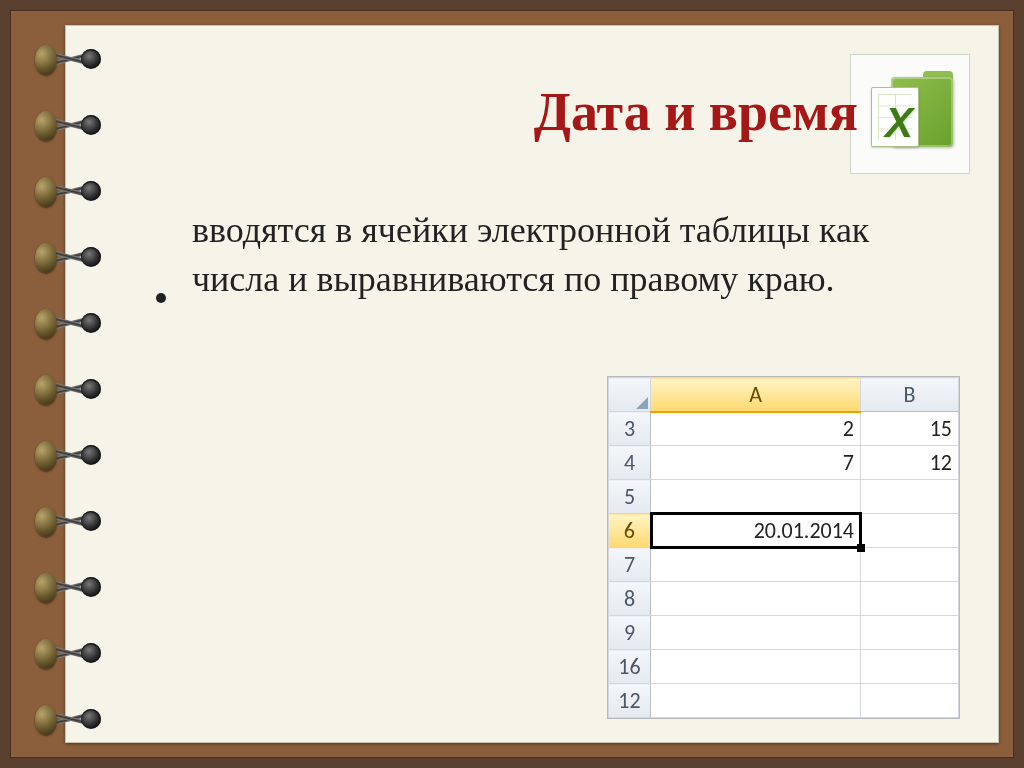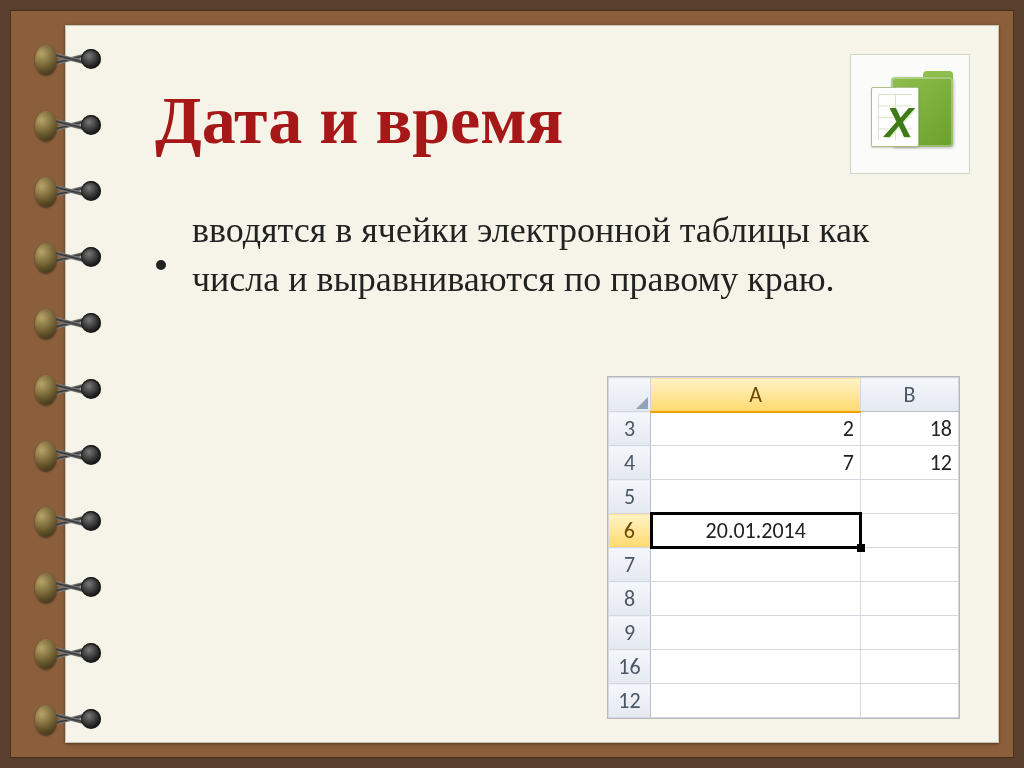--- a/index.html
+++ b/index.html
@@ -120,37 +120,37 @@
       font-size: 42px;
       color: #3f7a18;
       text-shadow: 1px 1px 0 #d6ecc0, -1px -1px 0 #fff;
       font-style: italic;
     }
 
     .title {
       position: absolute;
       top: 55px;
       left: 0; right: 0;
-      text-align: left;
+      text-align: right;
       padding-left: 89px;
       padding-right: 140px;
-      font-size: 68px;
+      font-size: 54px;
       font-weight: bold;
       color: #a61818;
     }
 
     .bullet-block {
       position: absolute;
       top: 180px;
       left: 90px;
       right: 70px;
     }
     .bullet {
       display: flex;
-      align-items: center;
+      align-items: flex-end;
       font-size: 36px;
       color: #222;
       line-height: 1.35;
     }
     .bullet .dot {
       width: 10px; height: 10px;
       background: #222;
       border-radius: 50%;
       margin-top: 20px;
       margin-right: 26px;
@@ -206,21 +206,20 @@
       right: 2px; bottom: 2px;
       width: 0; height: 0;
       border-left: 12px solid transparent;
       border-bottom: 12px solid #8fa2b8;
     }
     .sheet-mock td.data { text-align: right; }
     .sheet-mock .colA { width: 210px; }
     .sheet-mock .colB { width: 98px; }
     .sheet-mock td.active {
       position: relative;
-      text-align: center;
     }
     .sheet-mock td.active .outline {
       position: absolute;
       top: -2px; left: -2px; right: -2px; bottom: -2px;
       border: 3px solid #000;
       pointer-events: none;
     }
     .sheet-mock td.active .handle {
       position: absolute;
       right: -5px; bottom: -5px;
@@ -262,21 +261,21 @@
       <table>
         <tbody>
             <tr>
           <th class="corner"></th>
           <th class="colhdr colA sel">A</th>
           <th class="colhdr colB">B</th>
         </tr>
         <tr>
           <th class="rowhdr">3</th>
           <td class="data colA">2</td>
-          <td class="data colB">18</td>
+          <td class="data colB">15</td>
         </tr>
         <tr>
           <th class="rowhdr">4</th>
           <td class="data colA">7</td>
           <td class="data colB">12</td>
         </tr>
         <tr>
           <th class="rowhdr">5</th>
           <td class="data colA"></td>
           <td class="data colB"></td>

